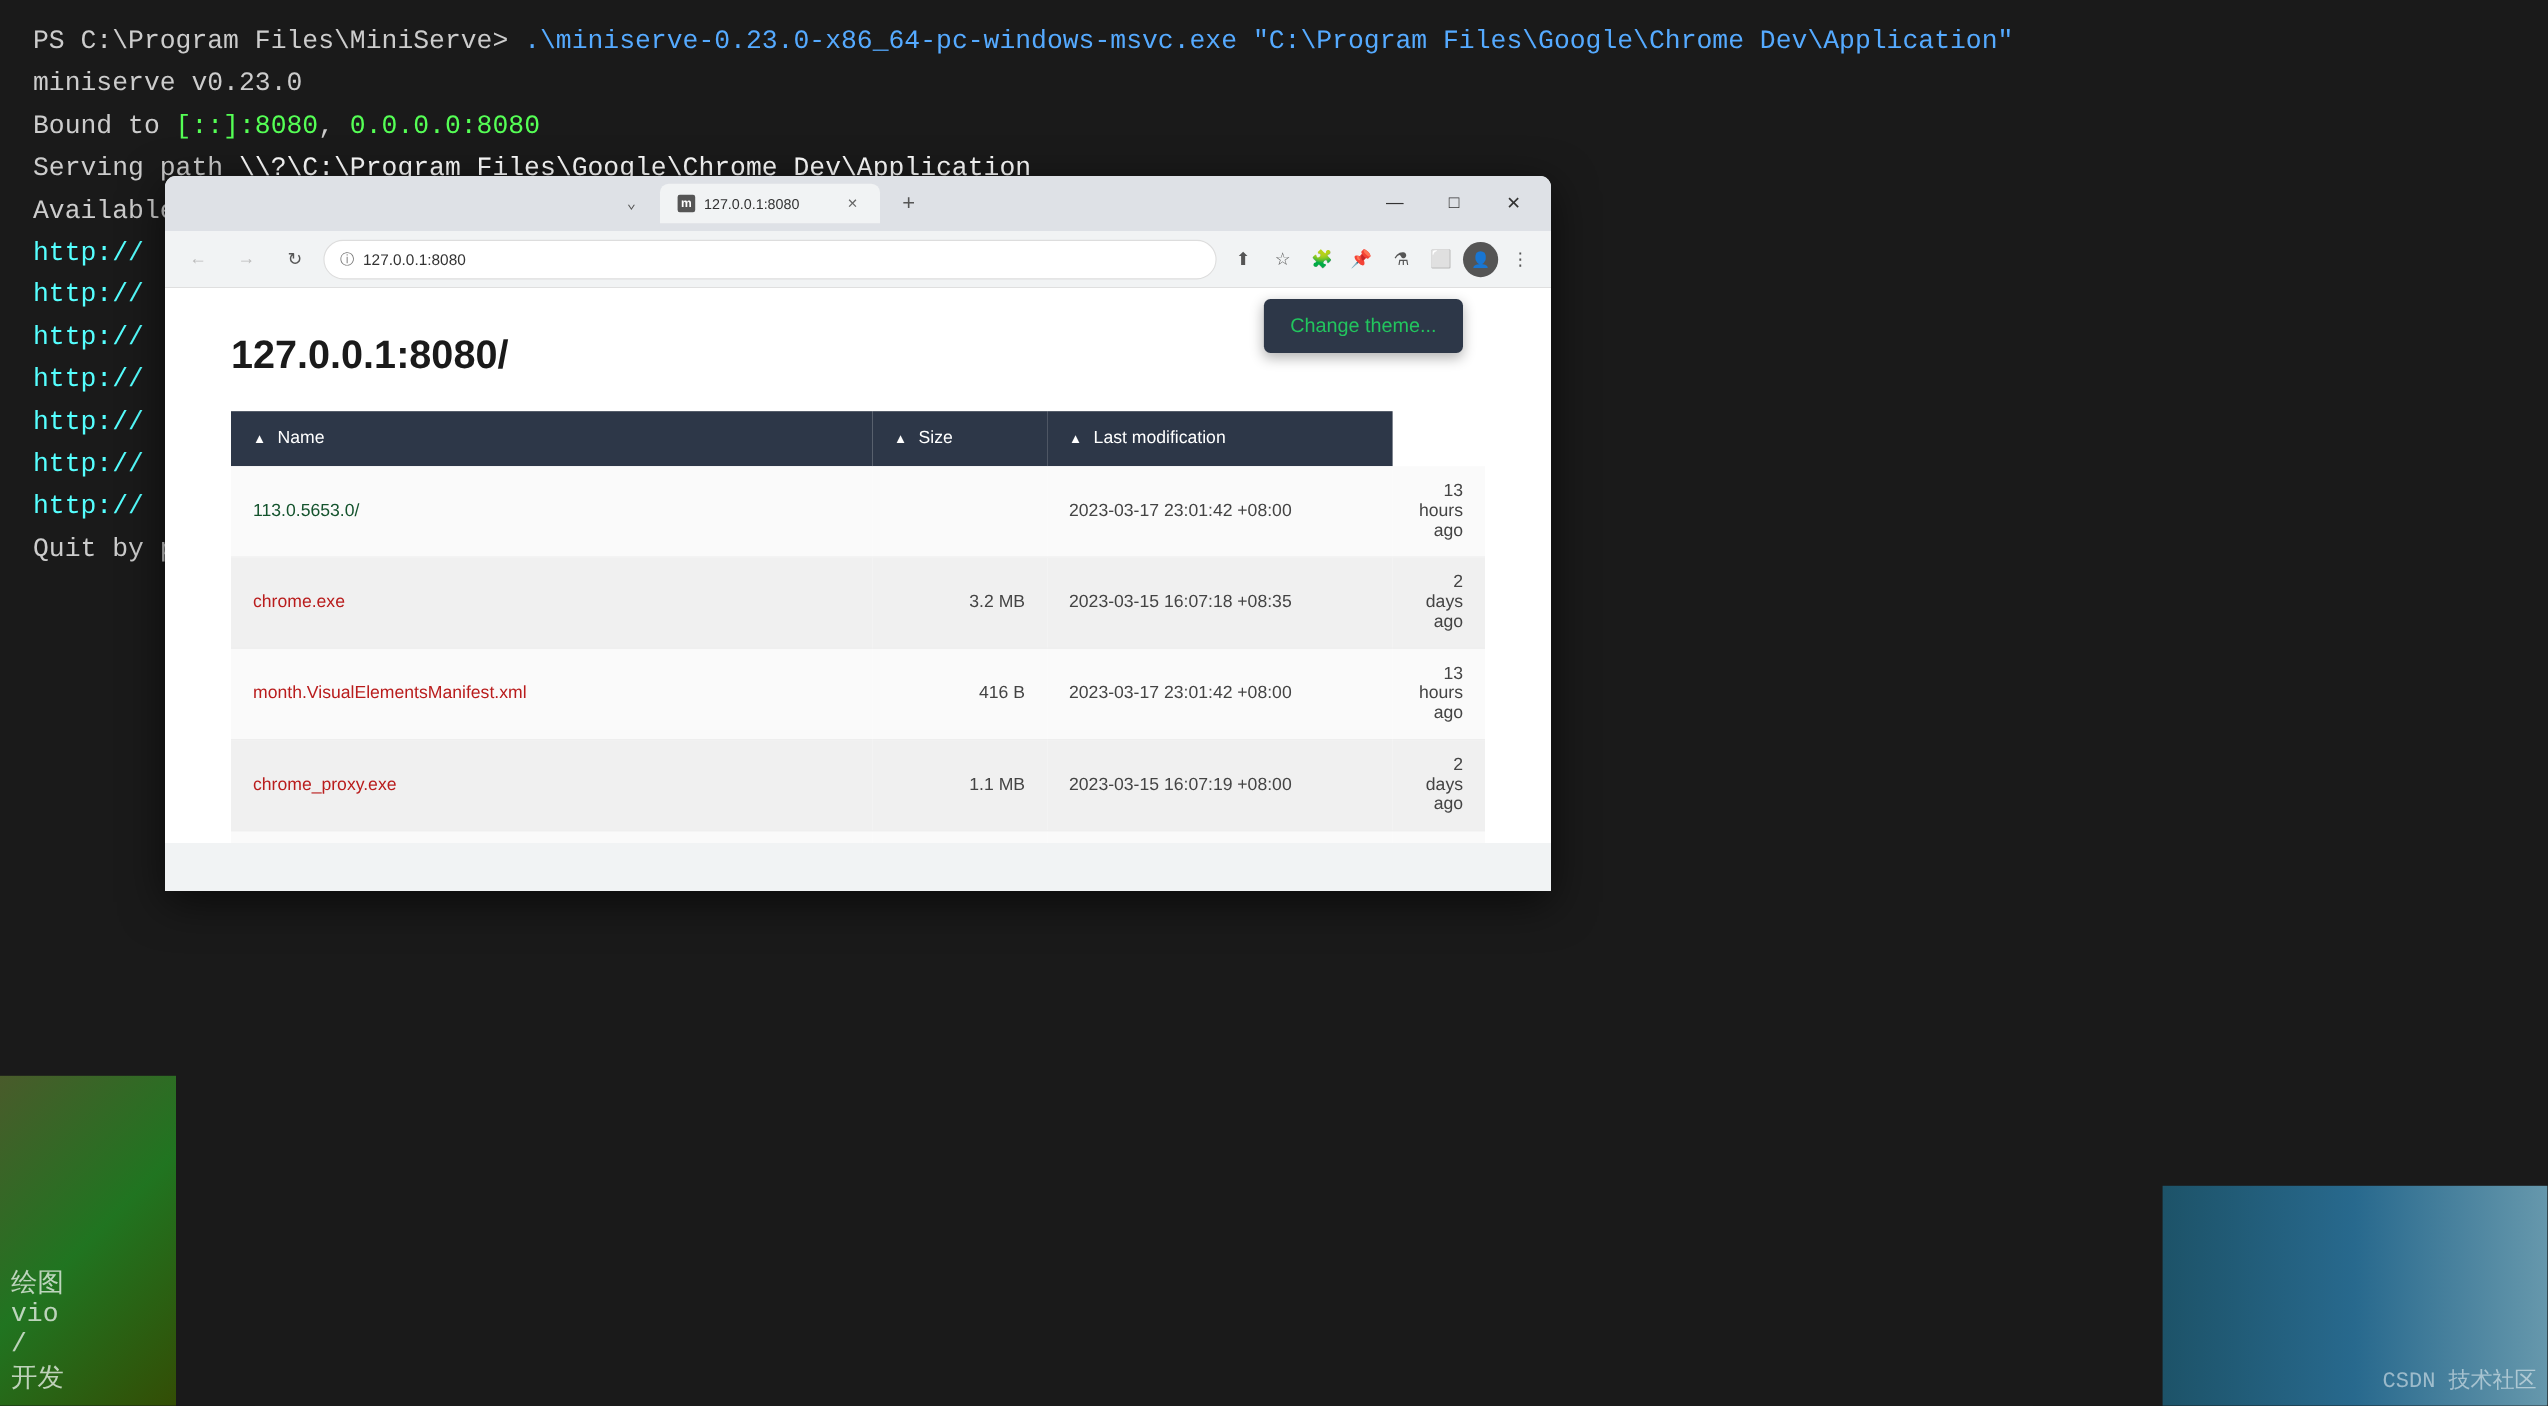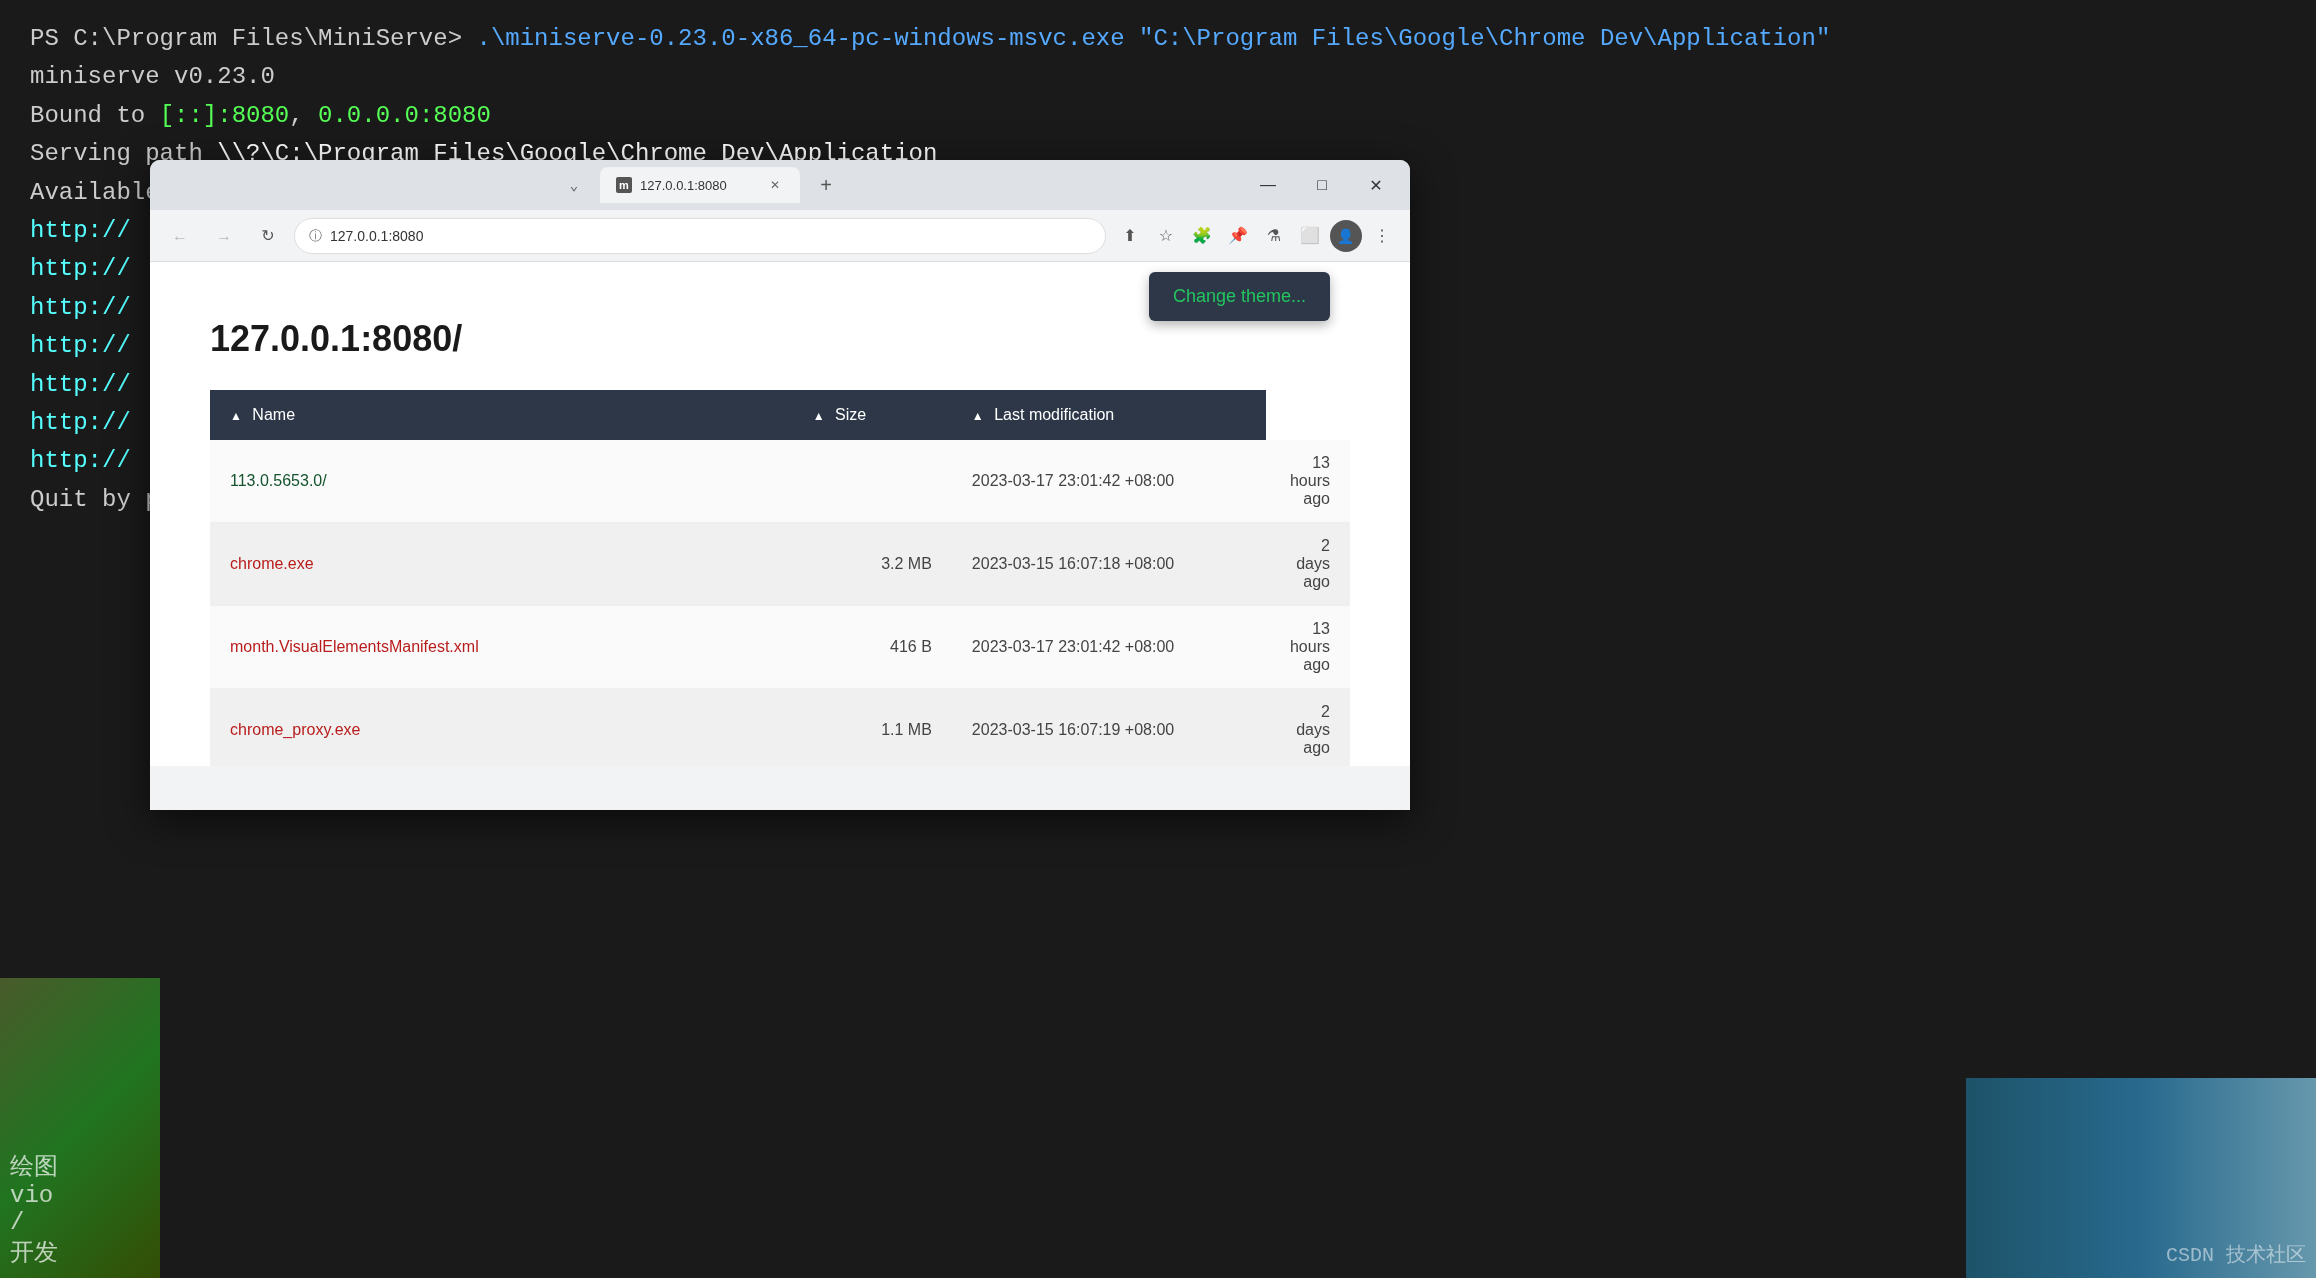--- a/index.html
+++ b/index.html
@@ -242,21 +242,21 @@
       z-index: 100;
       white-space: nowrap;
       box-shadow: 0 4px 12px rgba(0,0,0,0.3);
     }
 
     
     .page-title {
       font-size: 36px;
       font-weight: 700;
       color: #1a1a1a;
-      padding: 56px 60px 30px;
+      padding: 40px 60px 30px;
     }
 
     
     .file-table {
       width: calc(100% - 120px);
       margin: 0 60px;
       border-collapse: collapse;
       font-size: 16px;
     }
     .file-table thead tr {
@@ -411,21 +411,21 @@
       <tbody id="file-table-body">
       <tr>
             <td><a class="file-link dir" href="#">113.0.5653.0/</a></td>
             <td class="td-size"></td>
             <td class="td-modified">2023-03-17 23:01:42 +08:00</td>
             <td class="td-ago">13 hours ago</td>
           </tr>
           <tr>
             <td><a class="file-link file" href="#">chrome.exe</a></td>
             <td class="td-size">3.2 MB</td>
-            <td class="td-modified">2023-03-15 16:07:18 +08:00</td>
+            <td class="td-modified">2023-03-15 16:07:18 +08:35</td>
             <td class="td-ago">2 days ago</td>
           </tr>
           <tr>
             <td><a class="file-link file" href="#">month.VisualElementsManifest.xml</a></td>
             <td class="td-size">416 B</td>
             <td class="td-modified">2023-03-17 23:01:42 +08:00</td>
             <td class="td-ago">13 hours ago</td>
           </tr>
           <tr>
             <td><a class="file-link file" href="#">chrome_proxy.exe</a></td>

